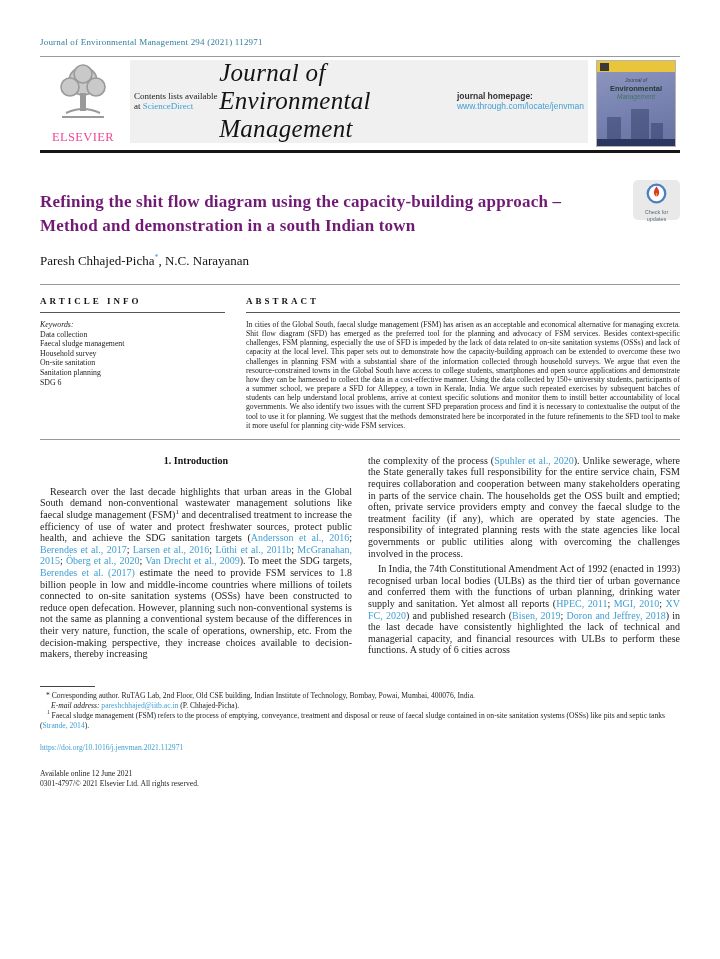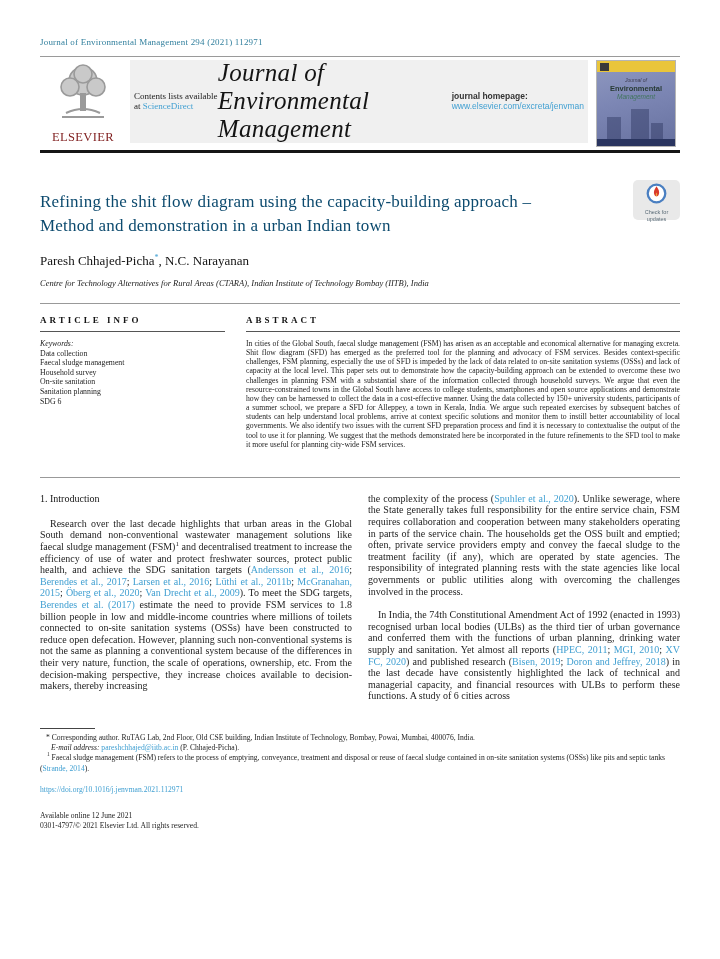--- a/index.html
+++ b/index.html
@@ -12,21 +12,21 @@
   .lnk { color:#42a0d2; }
   .it { font-style:italic; }
   .just { text-align:justify; }
 
   
   .jref { margin-top:37px; font-size:9px; color:#33809e; letter-spacing:.2px; }
 
   
   .header { margin-top:9px; display:flex; border-top:1px solid #9a9a9a; border-bottom:3px solid #161616; height:97px; }
   .logo-zone { width:86px; display:flex; flex-direction:column; align-items:center; justify-content:flex-start; padding-top:4px; background:#fff; }
-  .els-word { font-size:12.5px; color:#7f1d1d; letter-spacing:.4px; margin-top:1px; font-family:"Liberation Serif", serif; }
+  .els-word { font-size:12.5px; color:#ec4899; letter-spacing:.4px; margin-top:1px; font-family:"Liberation Serif", serif; }
   .gray-zone { flex:1; background:#f0f0f0; margin:3px 8px 7px 4px; display:flex; flex-direction:row; align-items:center; justify-content:space-between; padding:8px 4px 9px; }
   .contents-line { font-size:9px; color:#222; }
   .jtitle { font-size:25px; color:#141414; letter-spacing:.3px;font-style:italic; }
   .homepage-line { font-family:"Liberation Sans", sans-serif; font-size:8.5px; font-weight:bold; color:#333; }
   .homepage-line .lnk { font-weight:normal; }
   .cover-zone { width:84px; padding-top:3px; }
   .cover { position:relative; width:80px; height:87px; background:linear-gradient(165deg,#9099c0 0%,#7c86b4 45%,#67719f 100%); overflow:hidden; border:1px solid #b5b5b5; }
   .cover-yellow { position:absolute; top:0; left:0; right:0; height:11px; background:#e9c53b; }
   .cover-stamp { position:absolute; top:2px; left:3px; width:9px; height:8px; background:#3a3a3a; }
   .cover-text { position:absolute; top:16px; left:0; right:0; text-align:center; font-family:"Liberation Sans", sans-serif; }
@@ -34,47 +34,47 @@
   .cv-env { font-size:7.5px; font-weight:bold; color:#273a33; margin-top:1px; }
   .cv-mgmt { font-size:6.5px; font-style:italic; color:#42755f; }
   .cover-b1,.cover-b2,.cover-b3 { position:absolute; background:rgba(44,54,96,.45); }
   .cover-b1 { width:14px; height:22px; left:10px; bottom:7px; }
   .cover-b2 { width:18px; height:30px; left:34px; bottom:7px; }
   .cover-b3 { width:12px; height:16px; right:12px; bottom:7px; }
   .cover-navy { position:absolute; bottom:0; left:0; right:0; height:7px; background:#2a3560; }
 
   
   .title-row { position:relative; margin-top:37px; }
-  h1 { font-size:17px; font-weight:normal; color:#0c4a6e; line-height:24px; letter-spacing:.2px; }
+  h1 { font-size:17px; font-weight:bold; color:#701a75; line-height:24px; letter-spacing:.2px; }
   .badge { position:absolute; right:0; top:-10px; width:47px; height:40px; background:#e9e9e9; border-radius:5px; display:flex; flex-direction:column; align-items:center; padding-top:3px; cursor:pointer; }
   .badge-txt { font-family:"Liberation Sans", sans-serif; font-size:5.5px; color:#5a6b77; text-align:center; line-height:6.5px; margin-top:1px; }
 
   .authors { margin-top:15px; font-size:13px; color:#141414; }
   .authors sup { font-size:8px; vertical-align:super; line-height:0; }
   .affiliation { margin-top:9px; font-size:8.5px; font-style:italic; color:#222; }
 
   
-  .infoabs { margin-top:15px; border-top:1px solid #999; border-bottom:1px solid #999; display:flex; padding:11px 0 28px; }
+  .infoabs { margin-top:15px; border-top:1px solid #999; border-bottom:1px solid #999; display:flex; padding:11px 0 9px; }
   .info-col { width:190px; flex:none; }
   .abs-col { flex:1; margin-left:16px; }
   .sec-head { font-size:9px; font-weight:bold; letter-spacing:3px; color:#141414; }
   .head-rule { border-top:1px solid #555; margin-top:6px; margin-bottom:7px; }
   .info-col .head-rule { width:185px; }
   .kw-label { font-size:7.8px; font-style:italic; line-height:9.6px; }
   .kw { font-size:7.8px; line-height:9.6px; }
   .abs-text { font-size:7.7px; line-height:9.15px; color:#1d1d1d; }
 
   
   .cols { display:flex; margin-top:15px; }
   .col { width:312px; flex:none; }
   .col + .col { margin-left:16px; }
-  h2 { font-size:10px; font-weight:normal; color:#141414; margin-bottom:14px; }
+  h2 { font-size:10px; font-weight:bold; color:#141414; margin-bottom:20px;text-align:center; }
   .col p { font-size:10px; line-height:11.6px; color:#1d1d1d; }
   .col p.indent { text-indent:10px; }
-  .col p + p { margin-top:12px; }
+  .col p + p { margin-top:4px; }
   .col p sup { font-size:70%; vertical-align:super; line-height:0; }
 
   
   .fn-divider { margin-top:26px; width:55px; border-top:1px solid #444; }
   .fn { font-size:7.6px; line-height:10.2px; color:#1d1d1d; }
   .fn:first-of-type { margin-top:4px; }
   .fn-star { text-indent:6px; }
   .fn-email { text-indent:11px; }
   .fn-1 { text-indent:7px; }
   .fn sup { font-size:70%; vertical-align:super; line-height:0; }
@@ -105,21 +105,21 @@
             <path d="M14 52 Q31 44 48 52" stroke="#9a9a9a" stroke-width="2" fill="none"></path>
             <path d="M10 56 H52" stroke="#9a9a9a" stroke-width="2"></path>
           </svg>
         </span>
         <div class="els-word">ELSEVIER</div>
       </div>
 
       <div class="gray-zone">
         <div class="contents-line"><span>Contents lists available at </span><span class="lnk">ScienceDirect</span></div>
         <div class="jtitle">Journal of Environmental Management</div>
-        <div class="homepage-line"><span class="hp-label">journal homepage: </span><span class="lnk">www.elsevier.com/excreta/jenvman</span></div>
+        <div class="homepage-line"><span class="hp-label">journal homepage: </span><span class="lnk">www.through.com/locate/jenvman</span></div>
       </div>
 
       <div class="cover-zone">
         <div class="cover">
           <div class="cover-yellow">
               <div class="cover-stamp"></div>
             </div>
           <div class="cover-text">
             <div class="cv-jof">Journal of</div>
             <div class="cv-env">Environmental</div>
@@ -129,40 +129,39 @@
           <div class="cover-b2"></div>
           <div class="cover-b3"></div>
           <div class="cover-navy"></div>
         </div>
       </div>
     </div>
 
     <div class="title-row">
       <h1>
         <div>Refining the shit flow diagram using the capacity-building approach –</div>
-        <div>Method and demonstration in a urban Indian town</div>
+        <div>Method and demonstration in a south Indian town</div>
       </h1>
       <div class="badge">
         <span>
           <svg width="21" height="21" viewBox="0 0 22 22">
             <circle cx="11" cy="11" r="9.2" fill="#ffffff" stroke="#4a7fc1" stroke-width="2.4"></circle>
             <path d="M11 3.5 C13.6 7 14.6 9.8 13.2 12.6 C12.4 14.2 9.8 14.4 8.9 12.6 C7.5 9.8 8.6 7 11 3.5 Z" fill="#d93a2b"></path>
             <path d="M11 10 C12 11.5 12 13 11 14.5 C10 13 10 11.5 11 10 Z" fill="#f0a23c"></path>
           </svg>
         </span>
         <div class="badge-txt">
           <div>Check for</div>
           <div>updates</div>
         </div>
       </div>
     </div>
 
     <div class="authors"><span>Paresh Chhajed-Picha</span><sup class="lnk">*</sup><span>, N.C. Narayanan</span></div>
 
-    <div class="affiliation">Centre for Technology Alternatives for Rural Areas (CTARA), Indian Institute of Technology Bombay (IITB), India</div>
 
     <div class="infoabs">
       <div class="info-col">
         <div class="sec-head">ARTICLE INFO</div>
         <div class="head-rule"></div>
         <div class="kw-label">Keywords:</div>
         <div class="kw">Data collection</div>
         <div class="kw">Faecal sludge management</div>
         <div class="kw">Household survey</div>
         <div class="kw">On-site sanitation</div>

